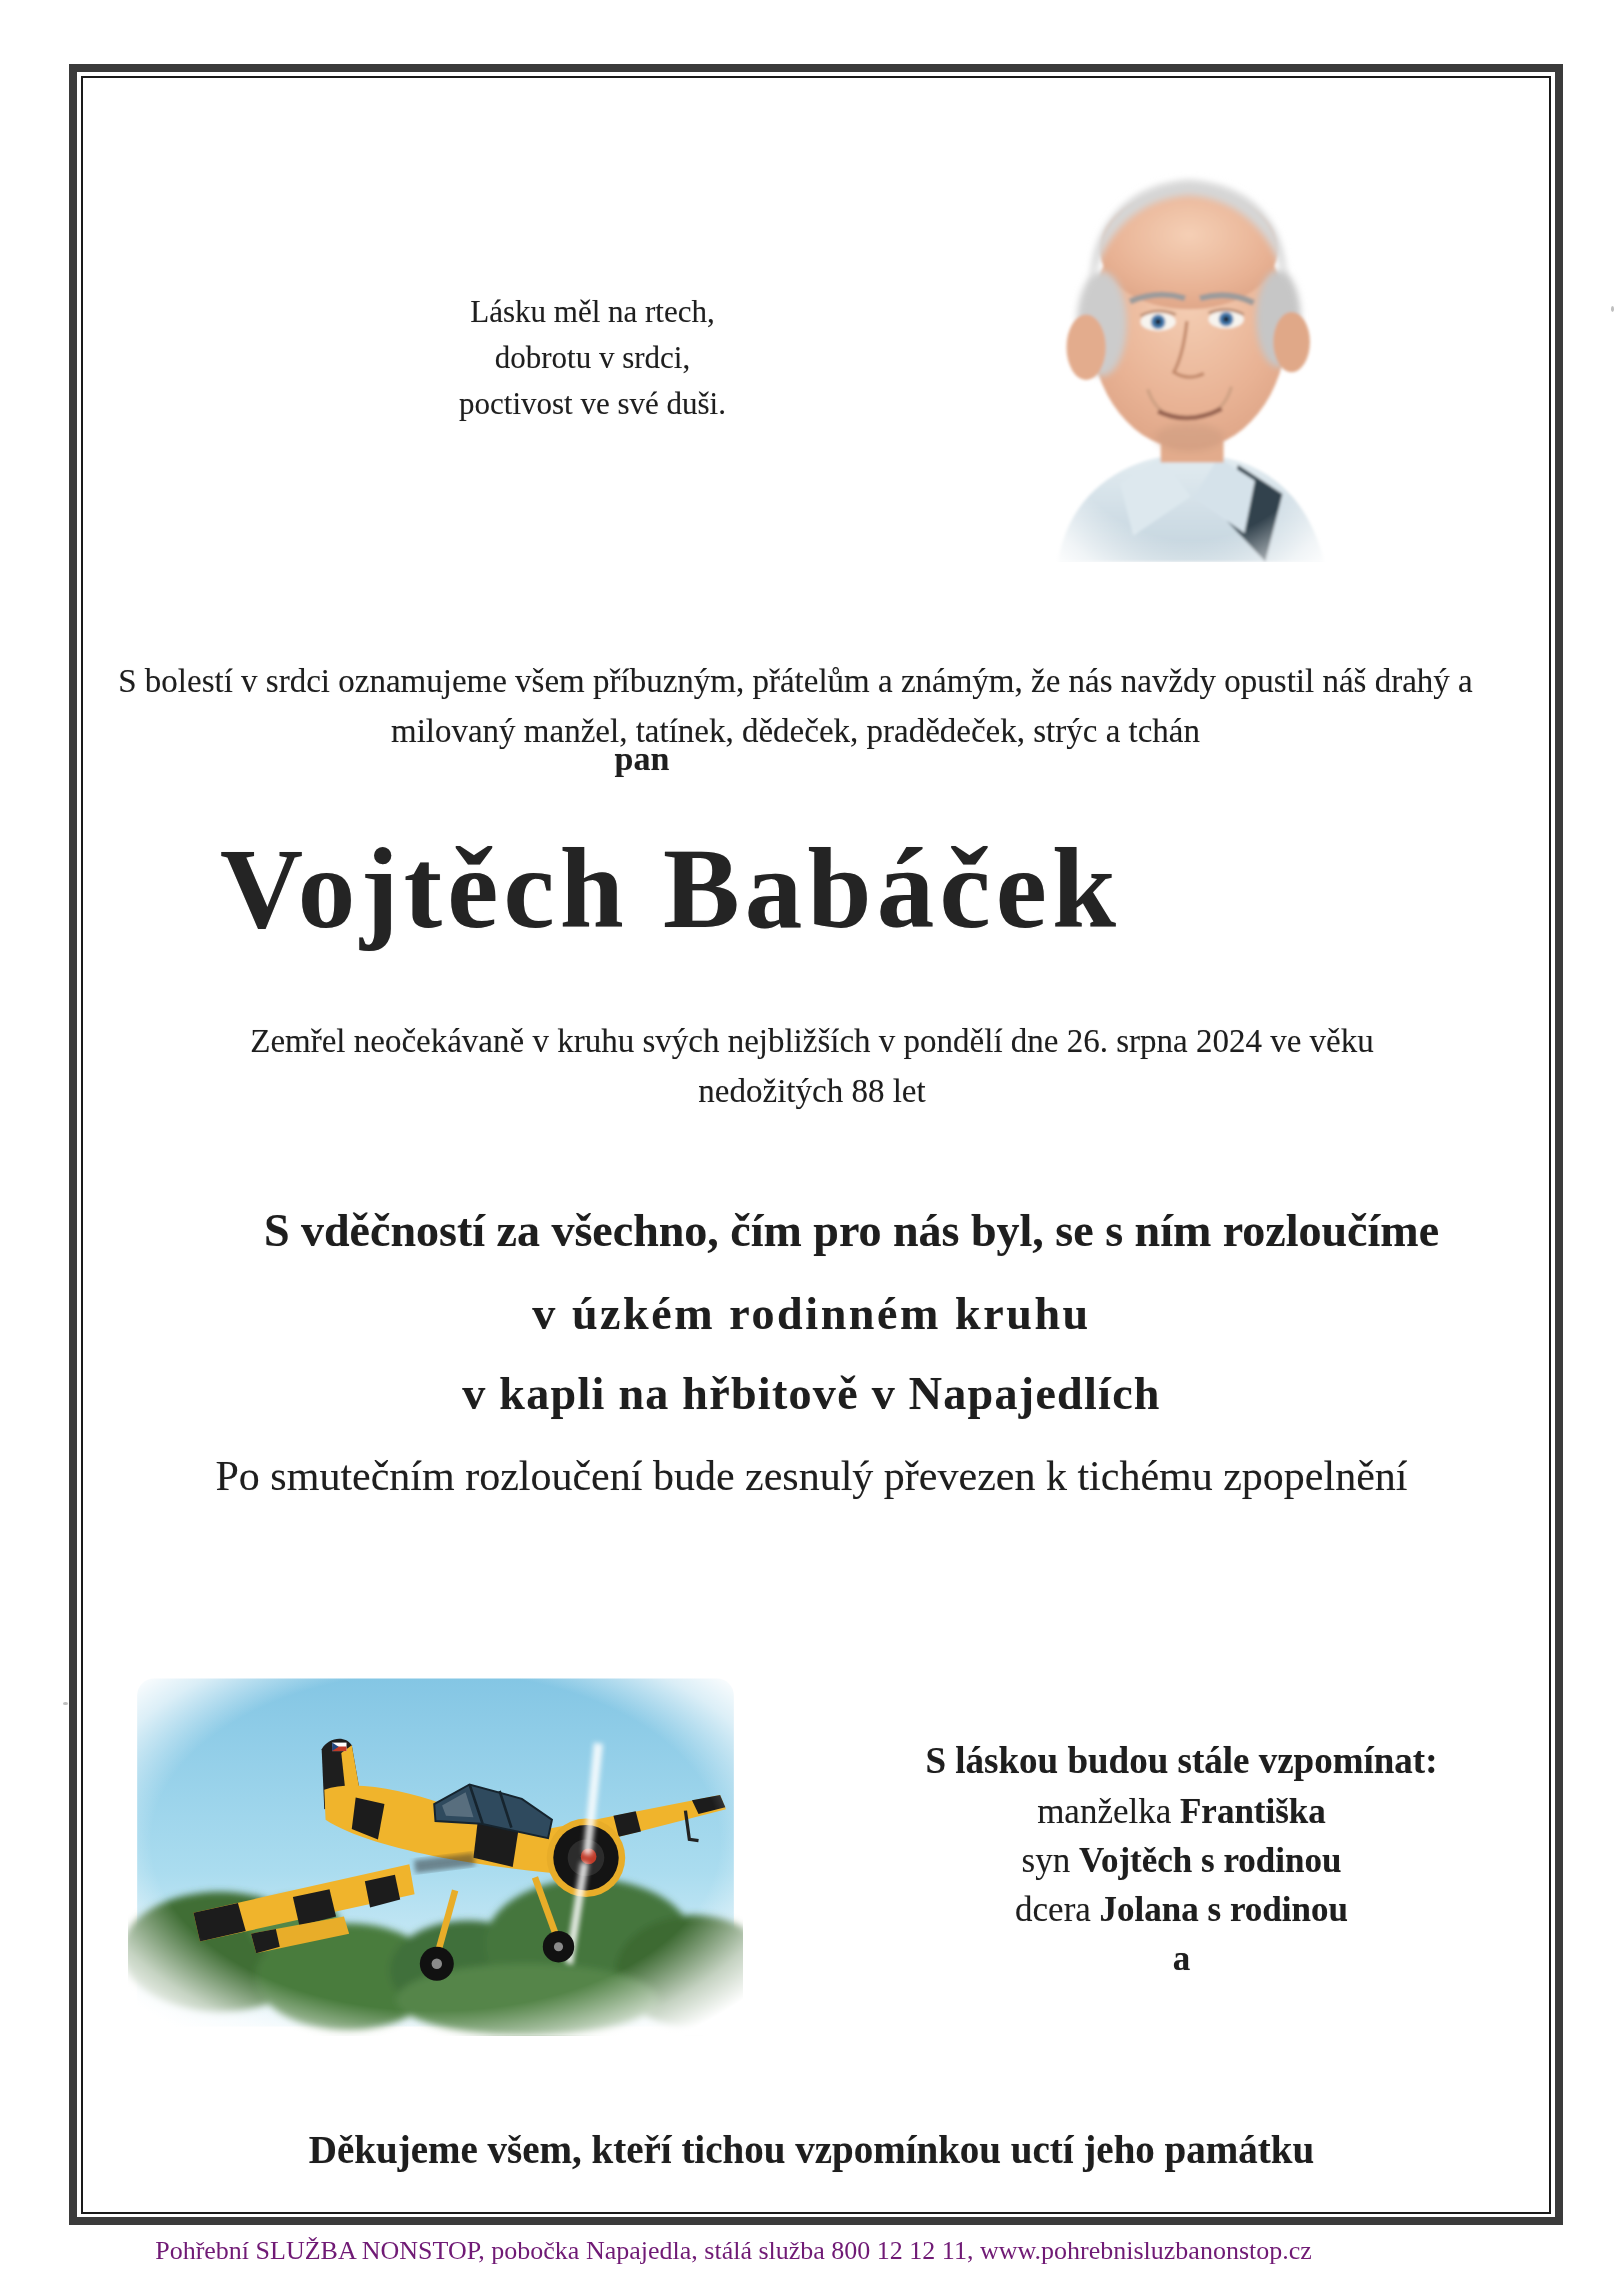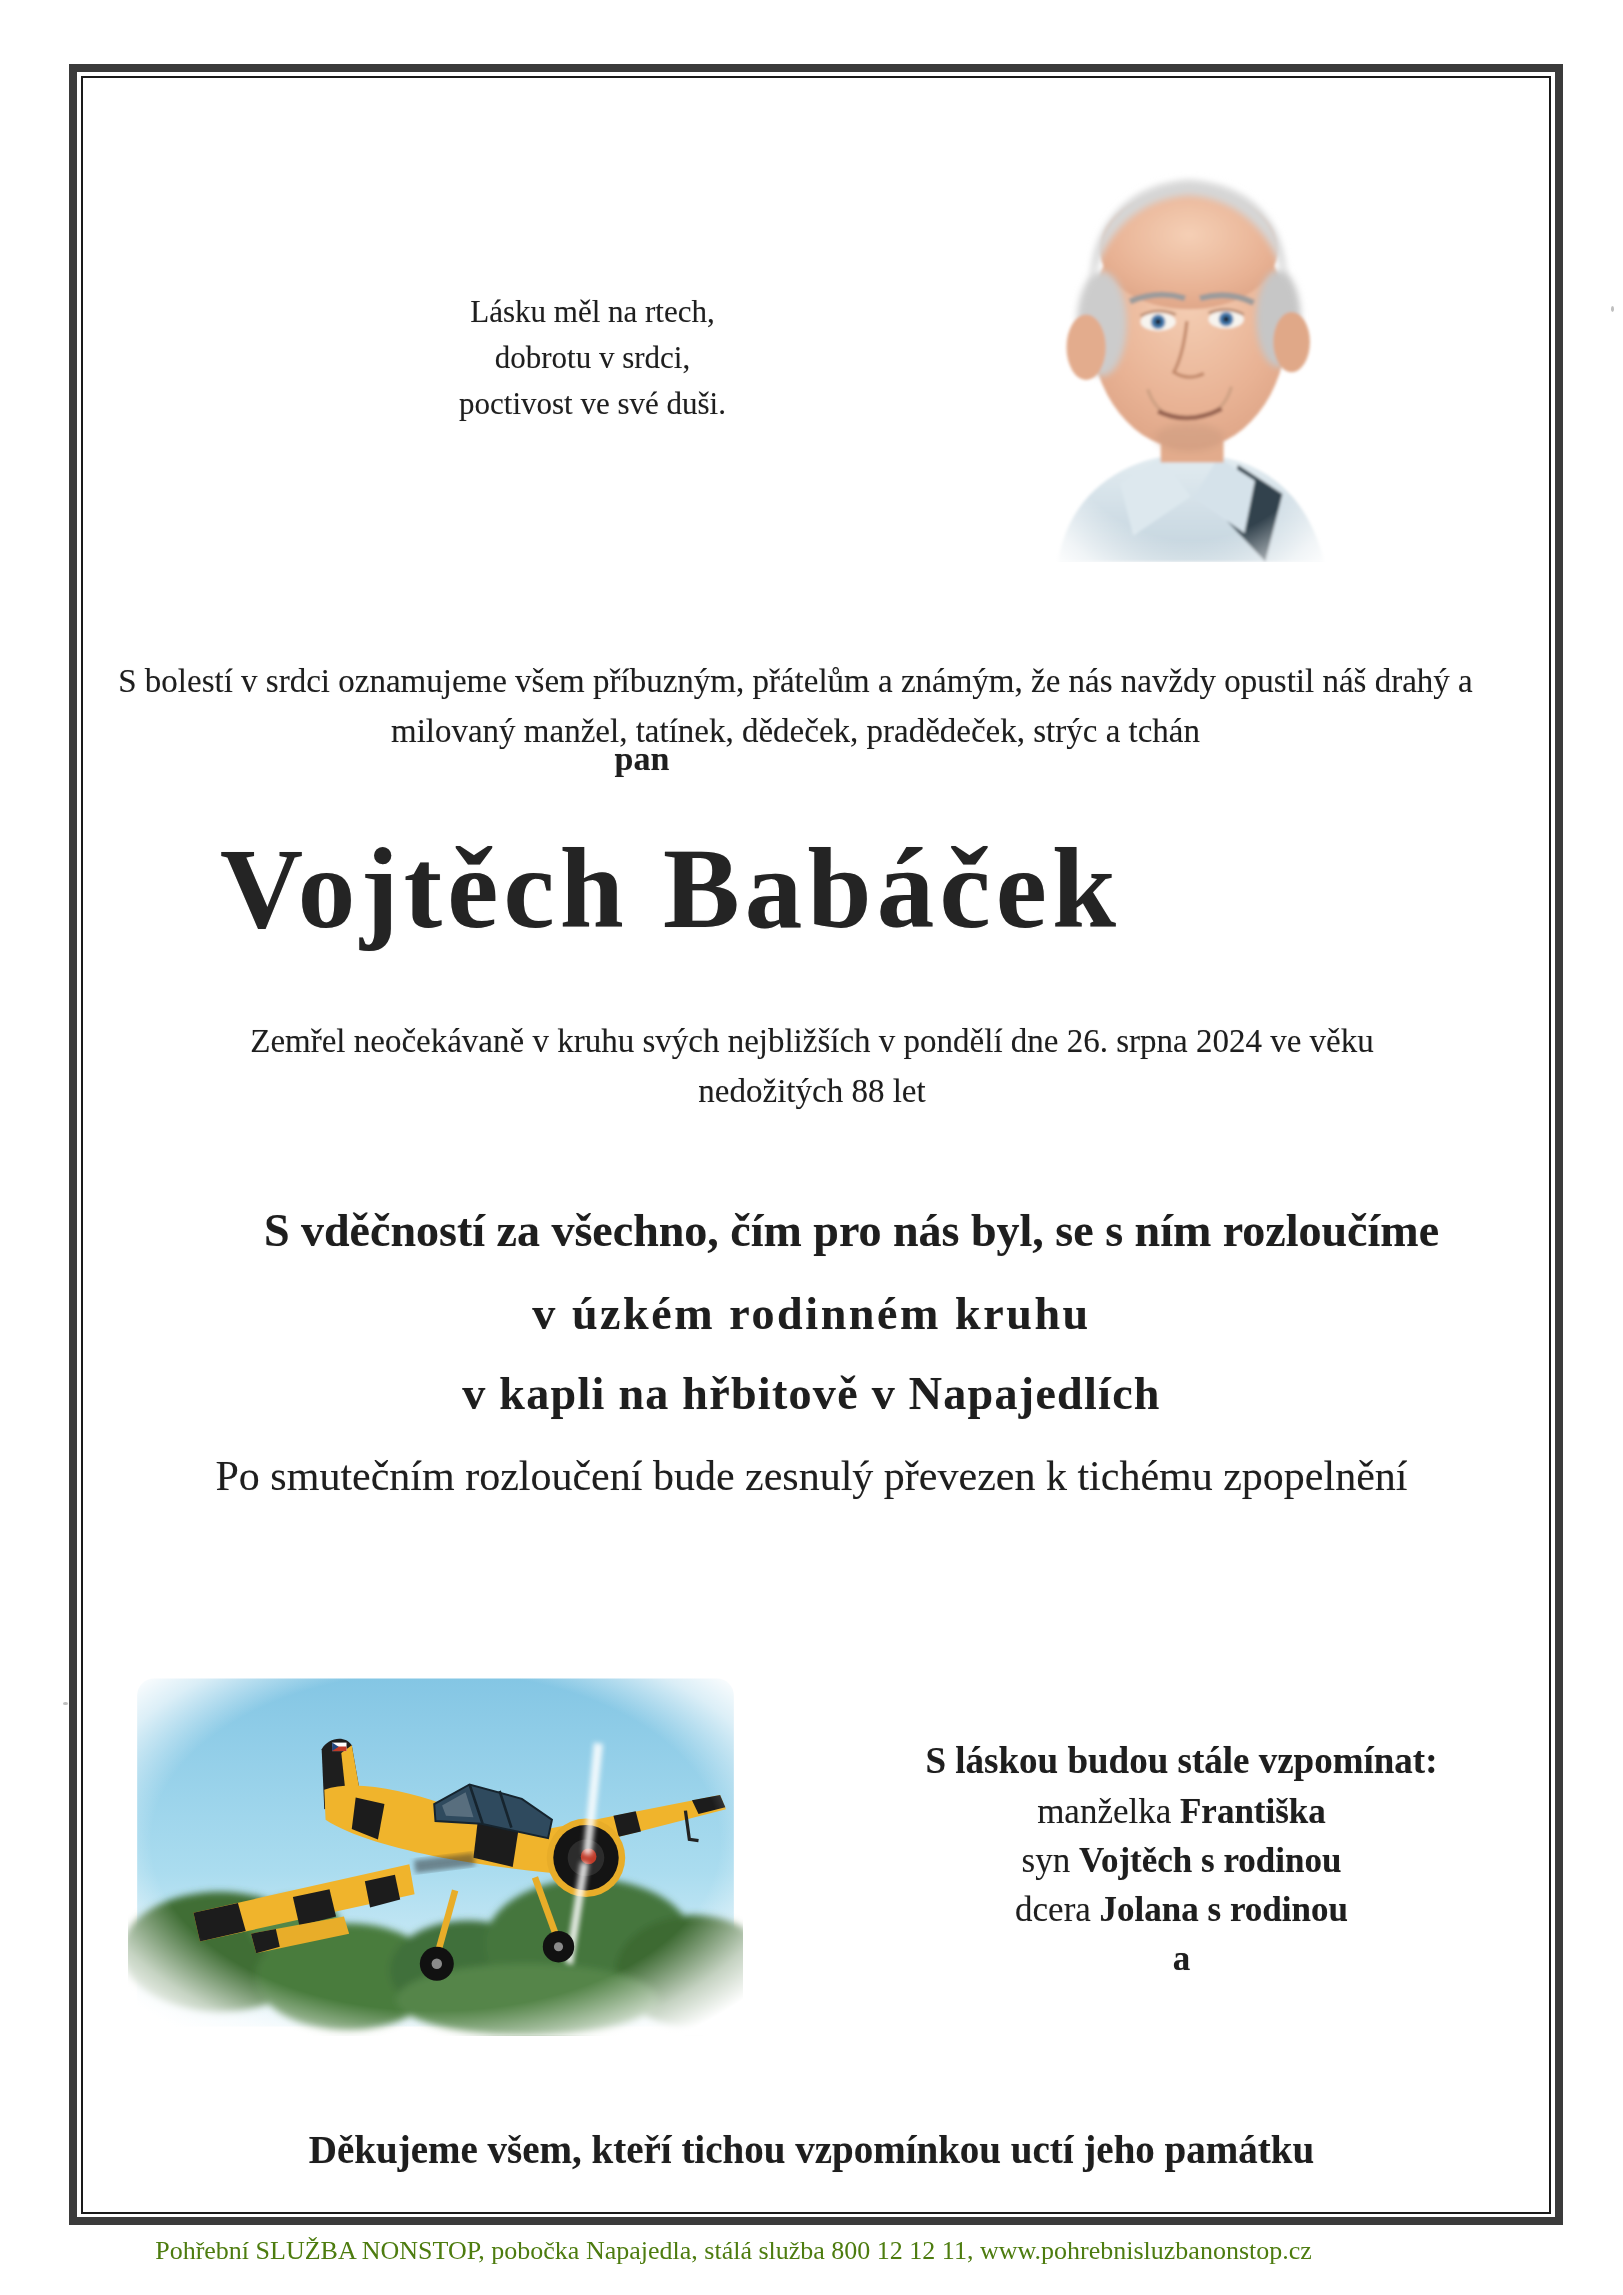--- a/index.html
+++ b/index.html
@@ -23,21 +23,21 @@
   .name{left:0;top:823px;width:1341px;font-size:115px;font-weight:bold;letter-spacing:5.2px;line-height:131px;color:#242424;}
   .death{left:92px;top:1016px;width:1440px;font-size:33px;line-height:50px;}
   .bold-line{left:0;width:1623px;font-size:46px;font-weight:bold;}
   .b1{top:1204px;padding-left:40px;}
   .b2{top:1287px;letter-spacing:2.6px;}
   .b3{top:1367px;letter-spacing:1.3px;}
   .closing{left:0;top:1452px;width:1623px;font-size:42px;}
   .mourners{left:838px;top:1735px;width:687px;font-size:35px;line-height:49px;}
   .mourners .head{font-size:37px;font-weight:bold;line-height:52px;font-family:Liberation Serif, serif;}
   .thanks{left:0;top:2127px;width:1623px;font-size:39px;font-weight:bold;}
-  .footer{left:0;top:2236px;width:1467px;font-size:26px;color:#4d7c0f;text-shadow:none;}
+  .footer{left:0;top:2236px;width:1467px;font-size:26px;color:#701a75;text-shadow:none;}
 
   .photo{position:absolute;}
   .portrait{left:1022px;top:130px;width:337px;height:432px;}
   .plane{left:128px;top:1669px;width:615px;height:367px;}
   .photo svg{display:block;width:100%;height:100%;}
 
   .speck{position:absolute;background:#8a8a8a;border-radius:50%;opacity:.55;}
 </style>
 </head>
 <body>

